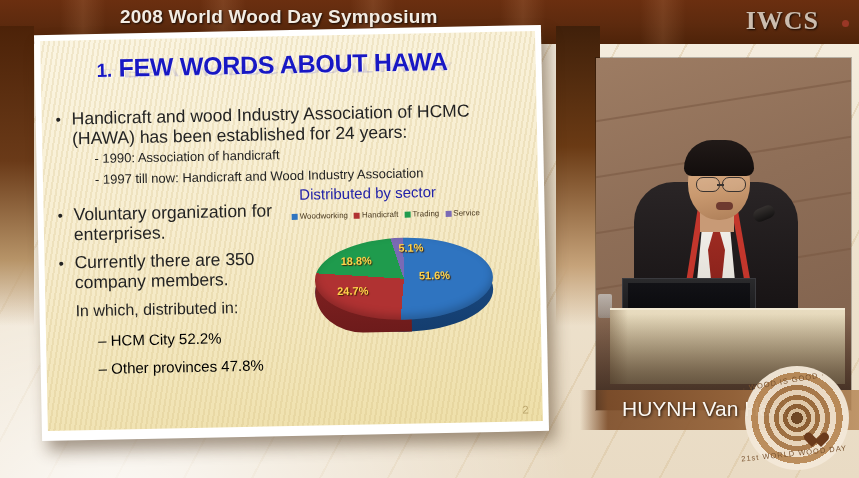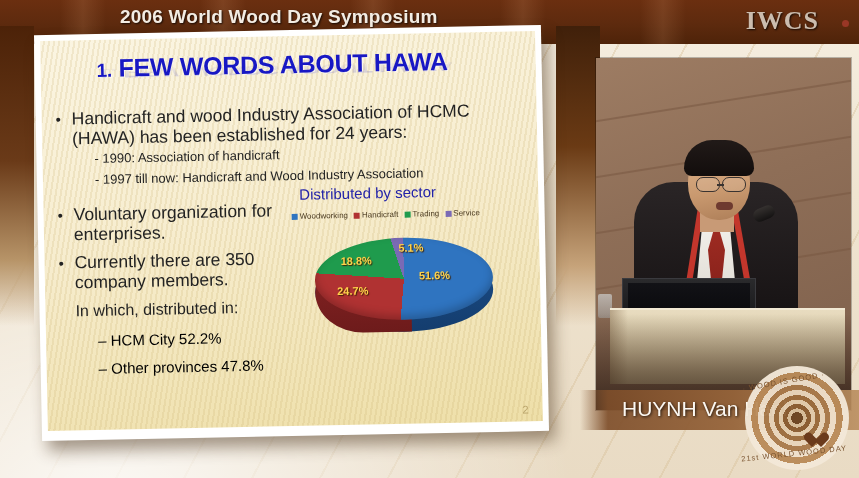--- a/index.html
+++ b/index.html
@@ -206,21 +206,21 @@
 
   <div id="bgstripes"></div>
   <div id="bgglow"></div>
 
   <div id="banner">
     <div class="sheen" style="left:60px"></div>
     <div class="sheen" style="left:200px"></div>
     <div class="sheen" style="left:350px"></div>
     <div class="sheen" style="left:500px"></div>
     <div class="sheen" style="left:640px"></div>
-    <div id="bannerTitle">2006 World Wood Day Symposium</div>
+    <div id="bannerTitle">2008 World Wood Day Symposium</div>
     <div id="iwcs">IWCS</div>
     <div id="bannerDot"></div>
   </div>
 
   <div id="leftcol"></div>
   <div id="rightbrown"></div>
 
   <div id="slide">
     <div id="slideInner">
 

